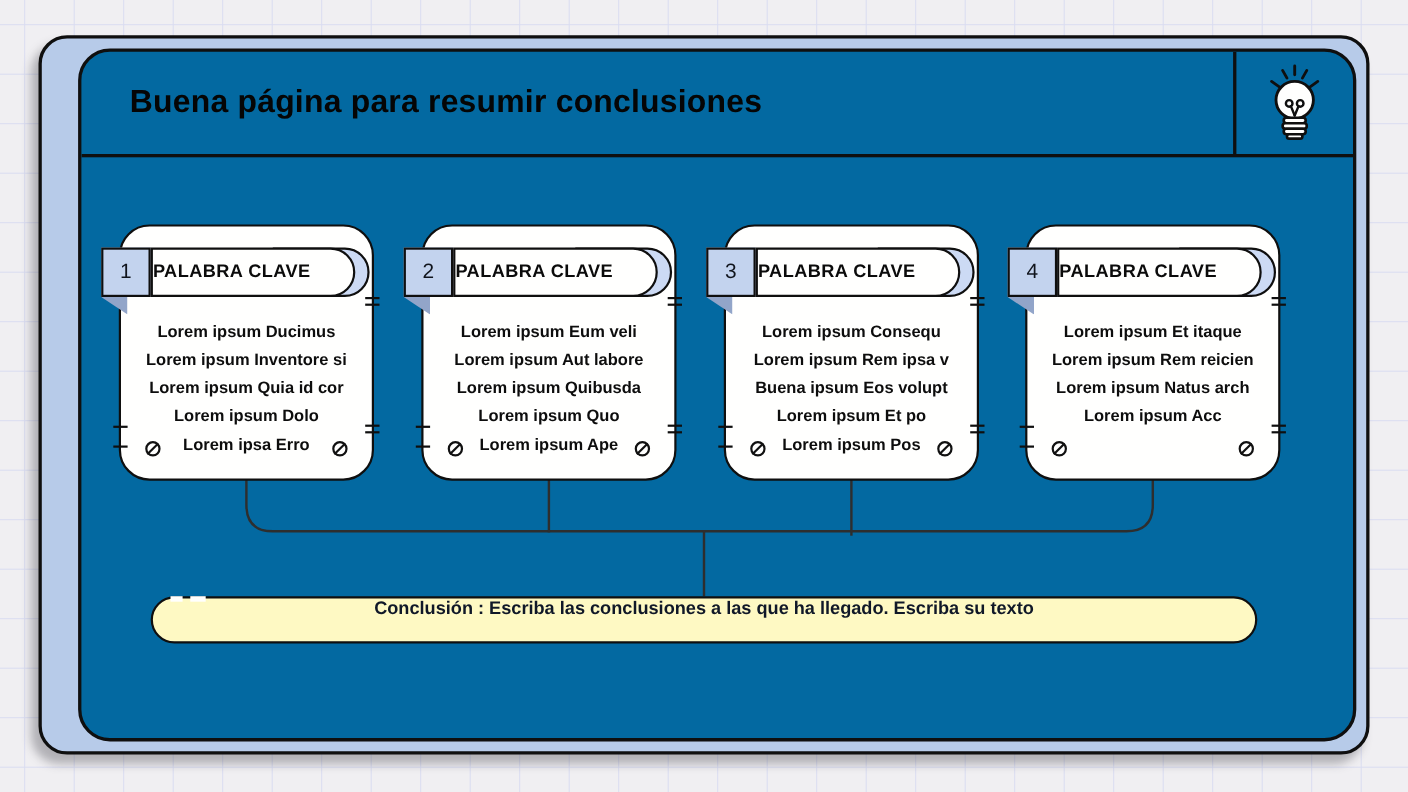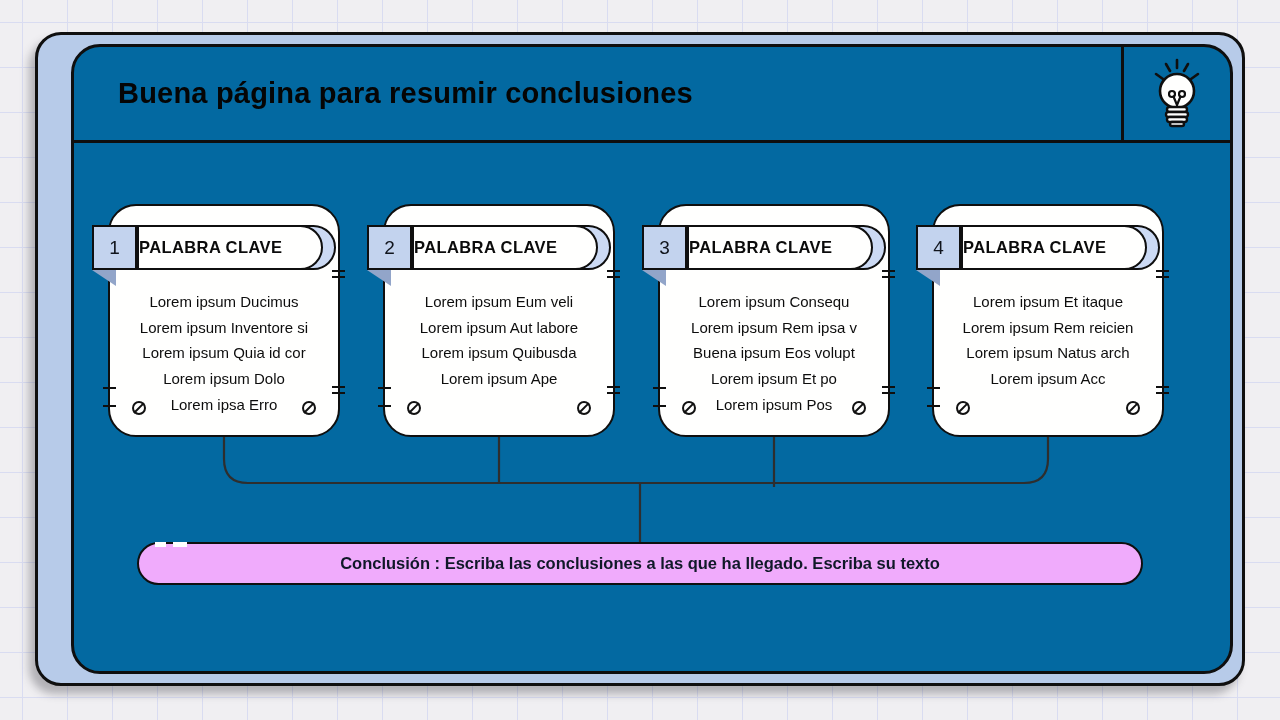--- a/index.html
+++ b/index.html
@@ -57,37 +57,37 @@
   .pill{
     position:absolute;left:27px;top:19px;width:186px;height:45px;
     background:#fffffe;border:2.6px solid #0f0f0f;border-radius:0 23px 23px 0;
     box-sizing:border-box;display:flex;align-items:center;justify-content:flex-start;
     z-index:4;
   }
   .pill-label{font-size:16.5px;font-weight:600;letter-spacing:.4px;color:#0b0b0b;}
   .card-lines{
     position:absolute;left:0;top:83px;width:100%;text-align:center;z-index:2;
   }
-  .card-line{font-size:15px;font-weight:400;color:#0d0d0d;line-height:25.7px;}
+  .card-line{font-size:15px;font-weight:700;color:#0d0d0d;line-height:25.7px;}
   .screw{
     position:absolute;width:14px;height:14px;border:2.3px solid #111;
     border-radius:50%;box-sizing:border-box;bottom:20px;z-index:3;
   }
   .screw::after{
     content:'';position:absolute;left:-2.4px;top:3.6px;width:14px;height:2.3px;
     background:#111;transform:rotate(-45deg);
   }
   .screw.left{left:22px;}
   .screw.right{right:22px;}
   .tick{position:absolute;background:#0f0f0f;height:2px;width:13px;z-index:5;}
 
   .conclusion{
     position:absolute;left:137px;top:542px;width:1006px;height:43px;
-    background:#f0abfc;border:2.7px solid #0f0f0f;border-radius:22px;
-    box-sizing:border-box;display:flex;align-items:center;justify-content:center;
+    background:#fef9c3;border:2.7px solid #0f0f0f;border-radius:22px;
+    box-sizing:border-box;display:flex;justify-content:center;
   }
   .conclusion-text{font-size:16.5px;font-weight:700;color:#101828;}
   .pill-gap{position:absolute;background:#fffffe;height:5px;top:-2px;}
   .bulb-svg{display:block;}
 </style>
 </head>
 <body>
 
 <div class="frame-outer">
   <div class="frame-inner">
@@ -166,20 +166,21 @@
         <span>2</span>
       </div>
     <div class="pill-shadow"></div>
     <div class="pill">
       <span class="pill-label">PALABRA CLAVE</span>
     </div>
     <div class="card-lines">
       <div class="card-line">Lorem ipsum Eum veli</div>
       <div class="card-line">Lorem ipsum Aut labore</div>
       <div class="card-line">Lorem ipsum Quibusda</div>
+      <div class="card-line">Lorem ipsum Quo</div>
       <div class="card-line">Lorem ipsum Ape</div>
     </div>
     <div class="screw left"></div>
     <div class="screw right"></div>
     <span class="tick" style="left:-7px;top:181px"></span>
     <span class="tick" style="left:-7px;top:199px"></span>
     <span class="tick" style="right:-7px;top:64px"></span>
     <span class="tick" style="right:-7px;top:70px"></span>
     <span class="tick" style="right:-7px;top:180px"></span>
     <span class="tick" style="right:-7px;top:186px"></span>

